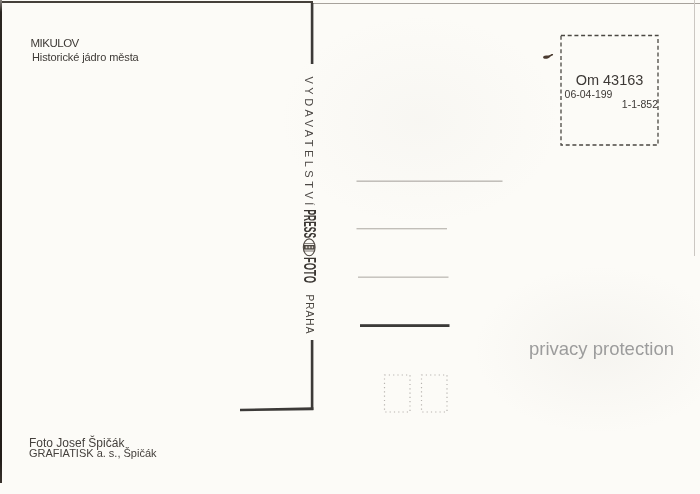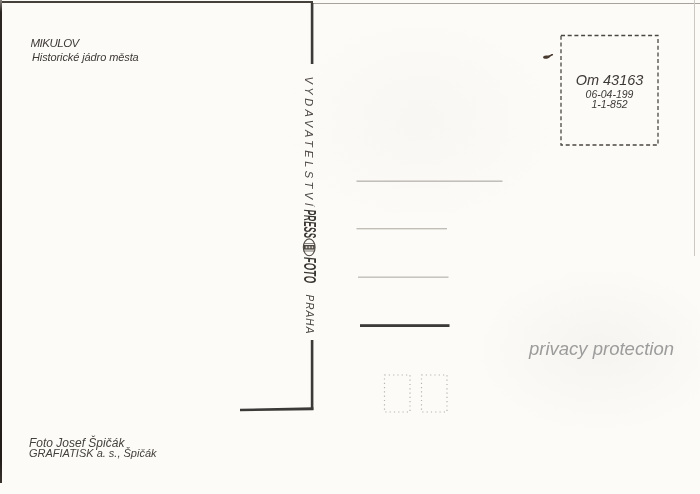--- a/index.html
+++ b/index.html
@@ -1,17 +1,17 @@
 <!DOCTYPE html>
 <html><head>
 <meta charset="utf-8">
 <style>
   html,body{margin:0;padding:0;}
   body{width:700px;height:494px;overflow:hidden;background:#fcfbf7;font-family:"Liberation Sans",sans-serif;}
-  .card{position:relative;width:558px;height:494px;background:#fcfbf7;font-style:italic;}
+  .card{position:relative;width:558px;height:494px;background:#fcfbf7;}
   .abs{position:absolute;}
 </style>
 </head>
 <body>
 <div class="card">
 
 <div class="abs" style="left:0;top:0;width:700px;height:494px;background:
  radial-gradient(ellipse 180px 120px at 600px 350px, rgba(190,185,178,0.10), rgba(0,0,0,0) 70%),
  radial-gradient(ellipse 200px 150px at 420px 120px, rgba(200,196,190,0.08), rgba(0,0,0,0) 70%),
  #fcfbf7;"></div>
@@ -66,23 +66,23 @@
 
   <rect x="360" y="324.2" width="89.5" height="2.8" fill="#3b3a38"></rect>
 
   <rect x="384.5" y="375" width="25.5" height="37" fill="none" stroke="#b7b4b0" stroke-width="1.2" stroke-dasharray="1.2 3.1"></rect>
 
   <rect x="421.5" y="375" width="25.5" height="37" fill="none" stroke="#b7b4b0" stroke-width="1.2" stroke-dasharray="1.2 3.1"></rect>
 </svg>
 
 <div class="abs" style="left:561px;top:72px;width:97px;text-align:center;font-size:14.5px;color:#3d3936;">Om 43163</div>
 
-<div class="abs" style="left:561px;top:87.5px;width:97px;text-align:center;font-size:10.5px;color:#3d3936;">06-04-199</div>
+<div class="abs" style="left:540px;top:87.5px;width:97px;text-align:center;font-size:10.5px;color:#3d3936;">06-04-199</div>
 
-<div class="abs" style="left:561px;top:97.5px;width:97px;text-align:center;font-size:10.5px;color:#3d3936;">1-1-852</div>
+<div class="abs" style="left:561px;top:97.5px;width:97px;text-align:right;font-size:10.5px;color:#3d3936;">1-1-852</div>
 
 <div class="abs" style="left:528px;top:337.5px;width:147px;text-align:center;font-size:18.5px;color:#9c9c9c;">privacy protection</div>
 
 
 <div class="abs" style="left:29px;top:436px;font-size:12px;color:#45413d;">Foto Josef Špičák</div>
 
 <div class="abs" style="left:29px;top:447px;font-size:11px;color:#45413d;">GRAFIATISK a. s., Špičák</div>
 
 </div>
 

